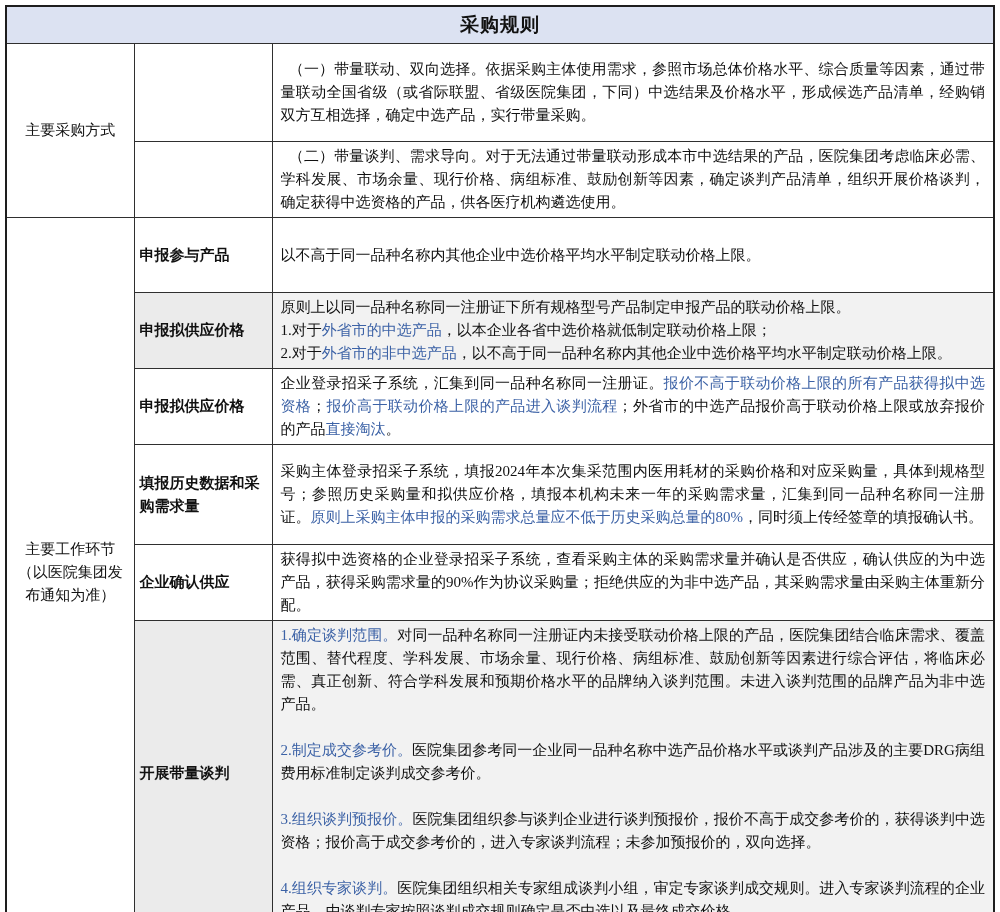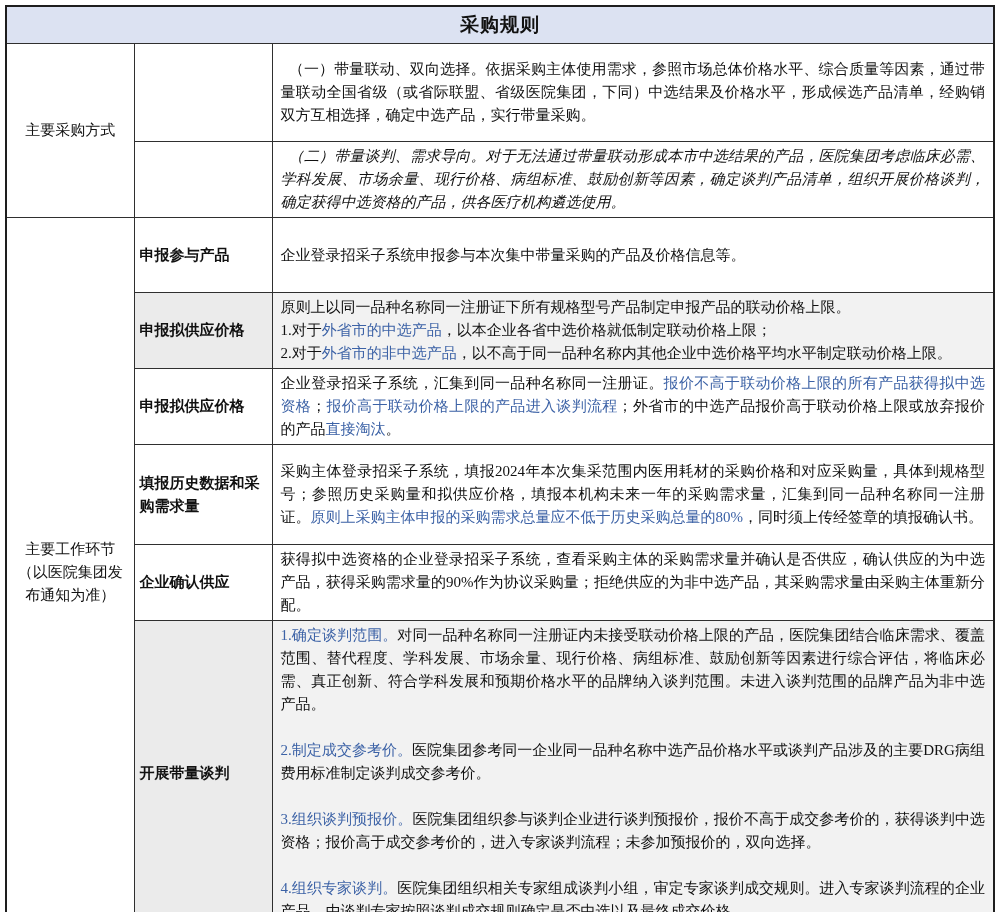--- a/index.html
+++ b/index.html
@@ -50,21 +50,21 @@
     margin-top:32px;
   }
   td.col3 .para{margin:0;}
   td.col3 .para.gap{margin-bottom:23px;}
   td.col3.indent .para{text-indent:0.55em;}
   .shaded{background:var(--shaded_bg,#ebebeb);}
   .shaded-light{background:var(--shaded_light_bg,#f2f2f2);}
   .blue{color:var(--link,#3c62a6);}
   
   tbody tr:nth-child(1){height:98px;}
-  tbody tr:nth-child(2){height:68px;font-style:italic;}
+  tbody tr:nth-child(2){height:68px;}
   tbody tr:nth-child(3){height:75px;}
   tbody tr:nth-child(4){height:69px;}
   tbody tr:nth-child(5){height:76px;}
   tbody tr:nth-child(6){height:100px;}
   tbody tr:nth-child(7){height:75px;}
   tbody tr:nth-child(8){height:307px;}
 </style>
 </head>
 <body>
 
@@ -91,21 +91,21 @@
         <tr>
           <td class="col2"></td>
           <td class="col3 indent">
             <div class="para"><span>（二）带量谈判、需求导向。对于无法通过带量联动形成本市中选结果的产品，医院集团考虑临床必需、学科发展、市场余量、现行价格、病组标准、鼓励创新等因素，确定谈判产品清单，组织开展价格谈判，确定获得中选资格的产品，供各医疗机构遴选使用。</span></div>
           </td>
         </tr>
         <tr>
           <td class="col1" rowspan="6">主要工作环节（以医院集团发布通知为准）</td>
           <td class="col2">申报参与产品</td>
           <td class="col3">
-            <div class="para"><span>企业登录招采子系统申报参与本次集中带量采购的产品及价格信息等。</span></div>
+            <div class="para"><span>以不高于同一品种名称内其他企业中选价格平均水平制定联动价格上限。</span></div>
           </td>
         </tr>
         <tr>
           <td class="col2 shaded">申报拟供应价格</td>
           <td class="col3 shaded-light">
             <div class="para"><span>原则上以同一品种名称同一注册证下所有规格型号产品制定申报产品的联动价格上限。</span></div>
             <div class="para"><span>1.对于</span><span class="blue">外省市的中选产品</span><span>，以本企业各省中选价格就低制定联动价格上限；</span></div>
             <div class="para"><span>2.对于</span><span class="blue">外省市的非中选产品</span><span>，以不高于同一品种名称内其他企业中选价格平均水平制定联动价格上限。</span></div>
           </td>
         </tr>

